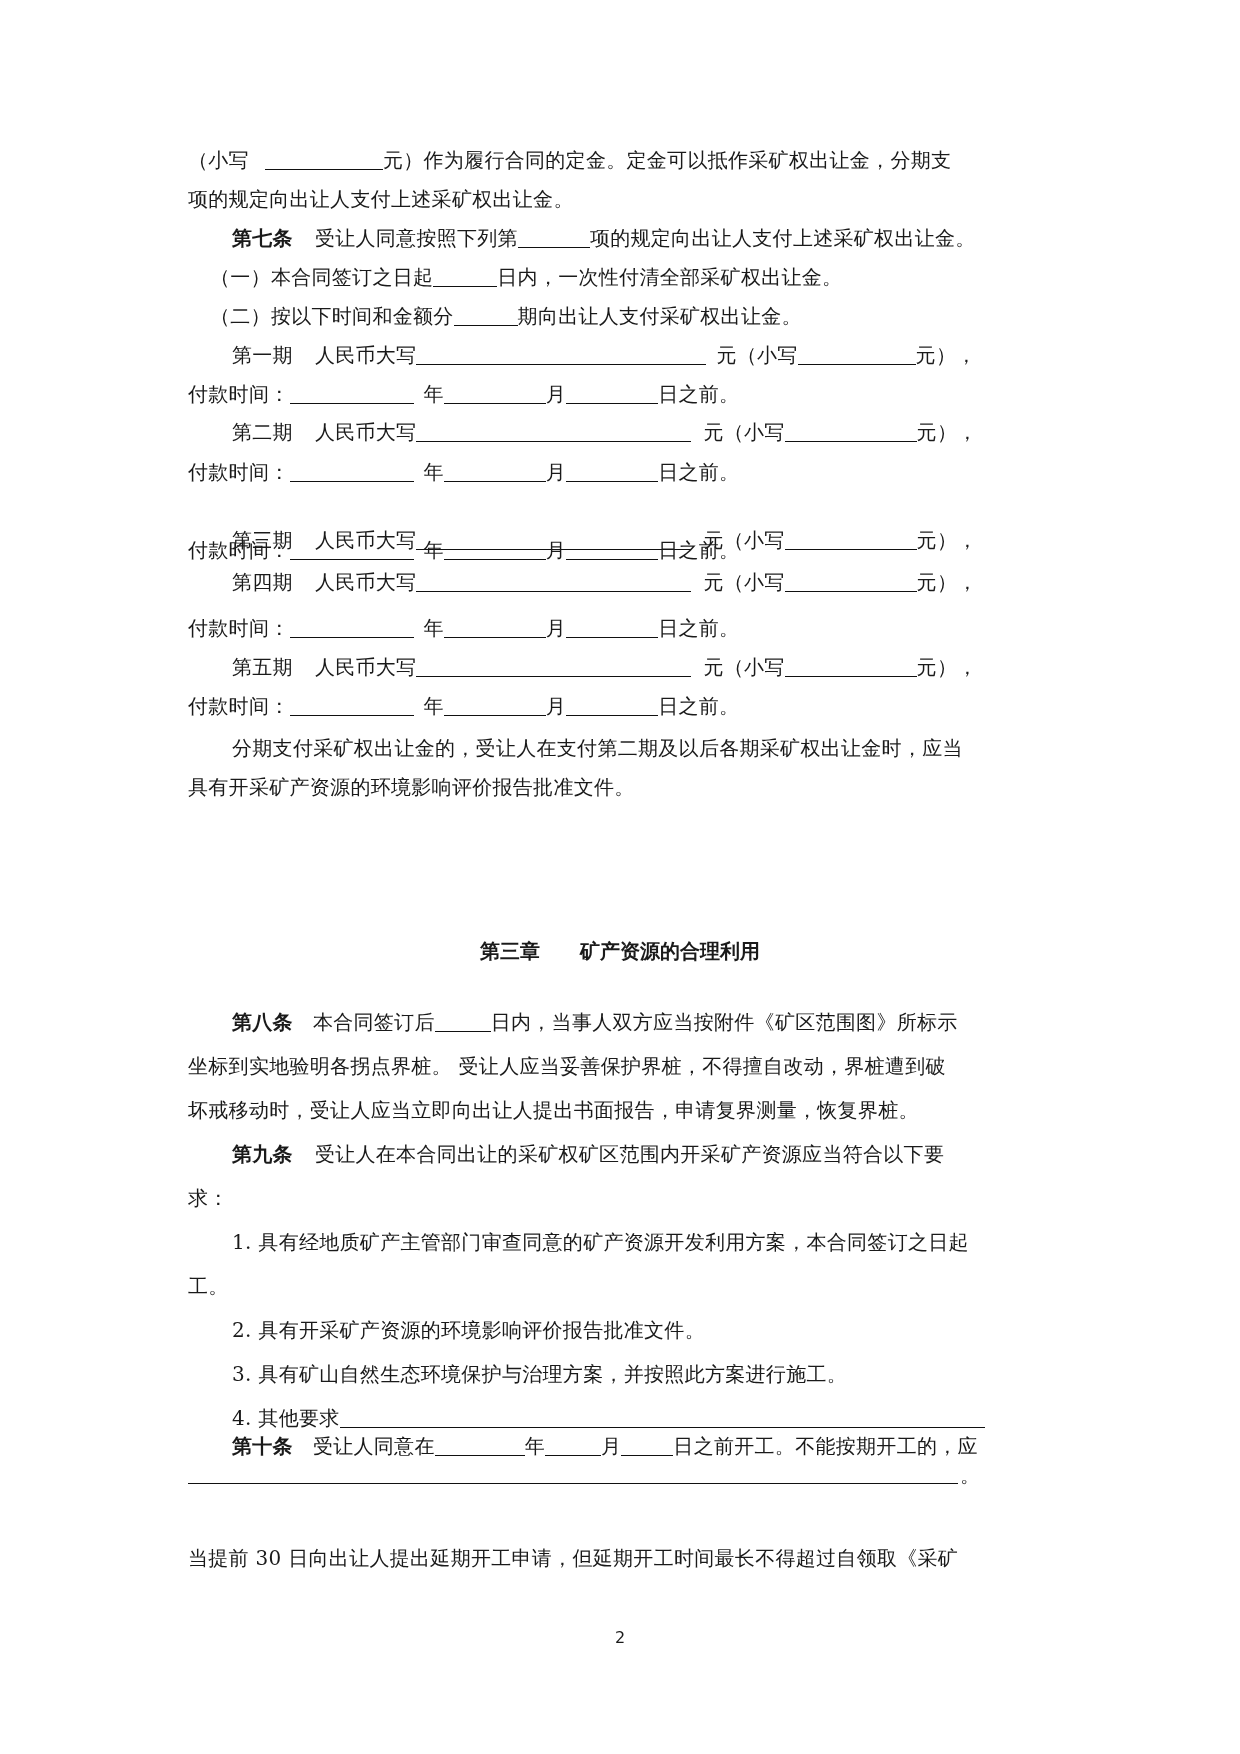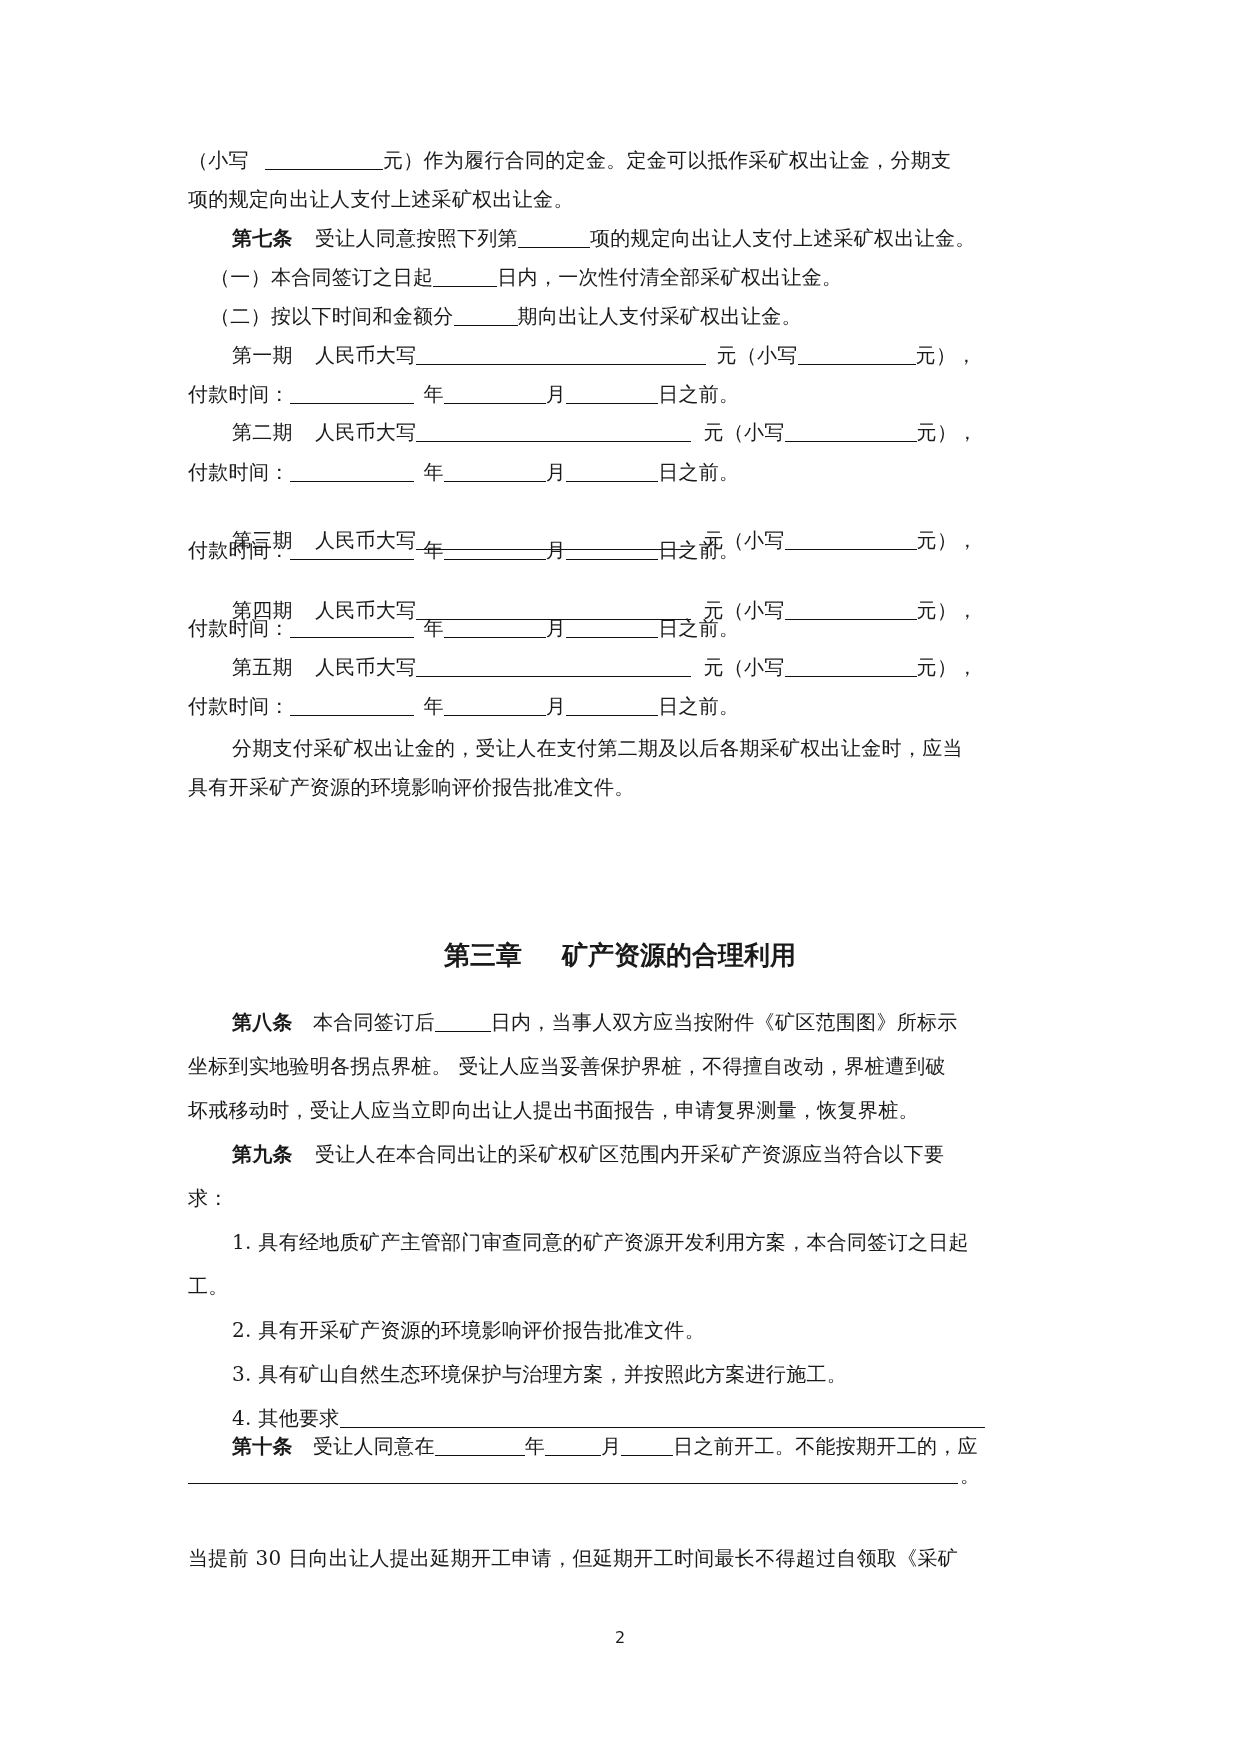--- a/index.html
+++ b/index.html
@@ -3,21 +3,21 @@
 <meta charset="utf-8">
 <style>
   html, body { margin: 0; padding: 0; background: #ffffff; }
   body { width: 1240px; height: 1754px; position: relative; overflow: hidden;
          font-family: "DejaVu Serif", "Liberation Serif", serif; color: #1a1a1a; }
   .line { position: absolute; left: 188px; font-size: 20px; line-height: 28px; white-space: nowrap; letter-spacing: 0.3px; }
   .ind { left: 232px; }
   .bold { font-family: "DejaVu Sans", "Liberation Sans", sans-serif; font-weight: bold; margin-top: 28px; }
   .blank { display: inline-block; border-bottom: 1.5px solid #111; height: 22px; vertical-align: -3px; }
   .heading { position: absolute; left: 0; width: 1240px; text-align: center; top: 938px;
-             font-family: "DejaVu Sans", "Liberation Sans", sans-serif; font-weight: bold; font-size: 26px; }
+             font-family: "DejaVu Sans", "Liberation Sans", sans-serif; font-weight: bold; font-size: 20px; }
   .heading .gap { display: inline-block; width: 40px; }
   .pagenum { position: absolute; left: 0; width: 1240px; text-align: center; top: 1628px;
              font-family: "DejaVu Sans", "Liberation Sans", sans-serif; font-size: 16px; }
   .longline { position: absolute; left: 188px; top: 1483px; width: 770px; border-bottom: 1.5px solid #111; }
   .period-end { position: absolute; left: 960px; top: 1462px; font-size: 20px; }
 </style>
 </head>
 <body>
 
 <div>
@@ -37,21 +37,21 @@
     <span>（二）按以下时间和金额分</span><span class="blank" style="width:64px"></span><span>期向出让人支付采矿权出让金。</span>
   </div>
 
   <div id="installments">
       <div class="line ind" style="top: 341px;"><span>第一期</span><span style="display:inline-block;width:22px"></span><span>人民币大写</span><span class="blank" style="width:290px"></span><span style="display:inline-block;width:10px"></span><span>元（小写</span><span class="blank" style="width:118px"></span><span>元），</span></div>
       <div class="line" style="top: 380px;"><span>付款时间：</span><span class="blank" style="width:124px"></span><span style="display:inline-block;width:10px"></span><span>年</span><span class="blank" style="width:102px"></span><span>月</span><span class="blank" style="width:92px"></span><span>日之前。</span></div>
       <div class="line ind" style="top: 419px; font-family: Liberation Mono, monospace;"><span>第二期</span><span style="display:inline-block;width:22px"></span><span>人民币大写</span><span class="blank" style="width:275px"></span><span style="display:inline-block;width:12px"></span><span>元（小写</span><span class="blank" style="width:132px"></span><span>元），</span></div>
       <div class="line" style="top: 458px;"><span>付款时间：</span><span class="blank" style="width:124px"></span><span style="display:inline-block;width:10px"></span><span>年</span><span class="blank" style="width:102px"></span><span>月</span><span class="blank" style="width:92px"></span><span>日之前。</span></div>
       <div class="line ind" style="top: 497px; margin-top: 29px;"><span>第三期</span><span style="display:inline-block;width:22px"></span><span>人民币大写</span><span class="blank" style="width:275px"></span><span style="display:inline-block;width:12px"></span><span>元（小写</span><span class="blank" style="width:132px"></span><span>元），</span></div>
       <div class="line" style="top: 536px;"><span>付款时间：</span><span class="blank" style="width:124px"></span><span style="display:inline-block;width:10px"></span><span>年</span><span class="blank" style="width:102px"></span><span>月</span><span class="blank" style="width:92px"></span><span>日之前。</span></div>
-      <div class="line ind" style="top: 596px;"><span>第四期</span><span style="display:inline-block;width:22px"></span><span>人民币大写</span><span class="blank" style="width:275px"></span><span style="display:inline-block;width:12px"></span><span>元（小写</span><span class="blank" style="width:132px"></span><span>元），</span></div>
+      <div class="line ind" style="top: 568px;"><span>第四期</span><span style="display:inline-block;width:22px"></span><span>人民币大写</span><span class="blank" style="width:275px"></span><span style="display:inline-block;width:12px"></span><span>元（小写</span><span class="blank" style="width:132px"></span><span>元），</span></div>
       <div class="line" style="top: 614px;"><span>付款时间：</span><span class="blank" style="width:124px"></span><span style="display:inline-block;width:10px"></span><span>年</span><span class="blank" style="width:102px"></span><span>月</span><span class="blank" style="width:92px"></span><span>日之前。</span></div>
       <div class="line ind" style="top: 653px;"><span>第五期</span><span style="display:inline-block;width:22px"></span><span>人民币大写</span><span class="blank" style="width:275px"></span><span style="display:inline-block;width:12px"></span><span>元（小写</span><span class="blank" style="width:132px"></span><span>元），</span></div>
       <div class="line" style="top: 692px;"><span>付款时间：</span><span class="blank" style="width:124px"></span><span style="display:inline-block;width:10px"></span><span>年</span><span class="blank" style="width:102px"></span><span>月</span><span class="blank" style="width:92px"></span><span>日之前。</span></div>
     </div>
 
   <div class="line ind" style="top:734px">分期支付采矿权出让金的，受让人在支付第二期及以后各期采矿权出让金时，应当</div>
   <div class="line" style="top:773px">具有开采矿产资源的环境影响评价报告批准文件。</div>
 
   <div class="heading">
     <span>第三章</span><span class="gap"></span><span>矿产资源的合理利用</span>

